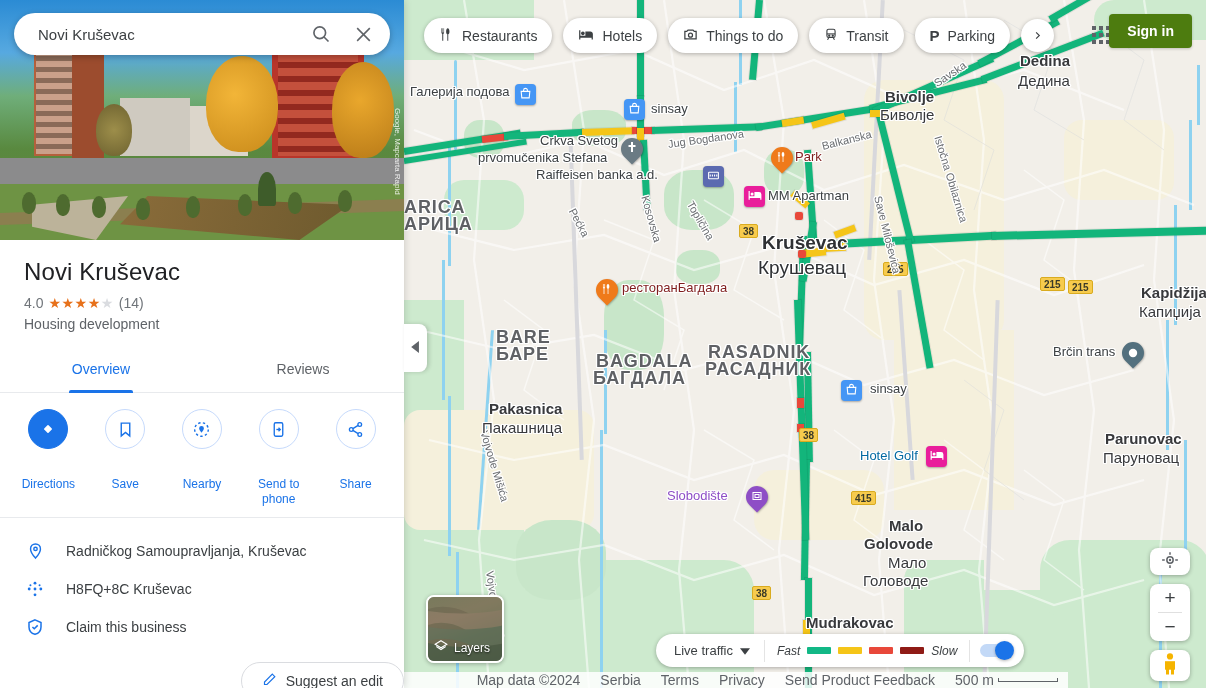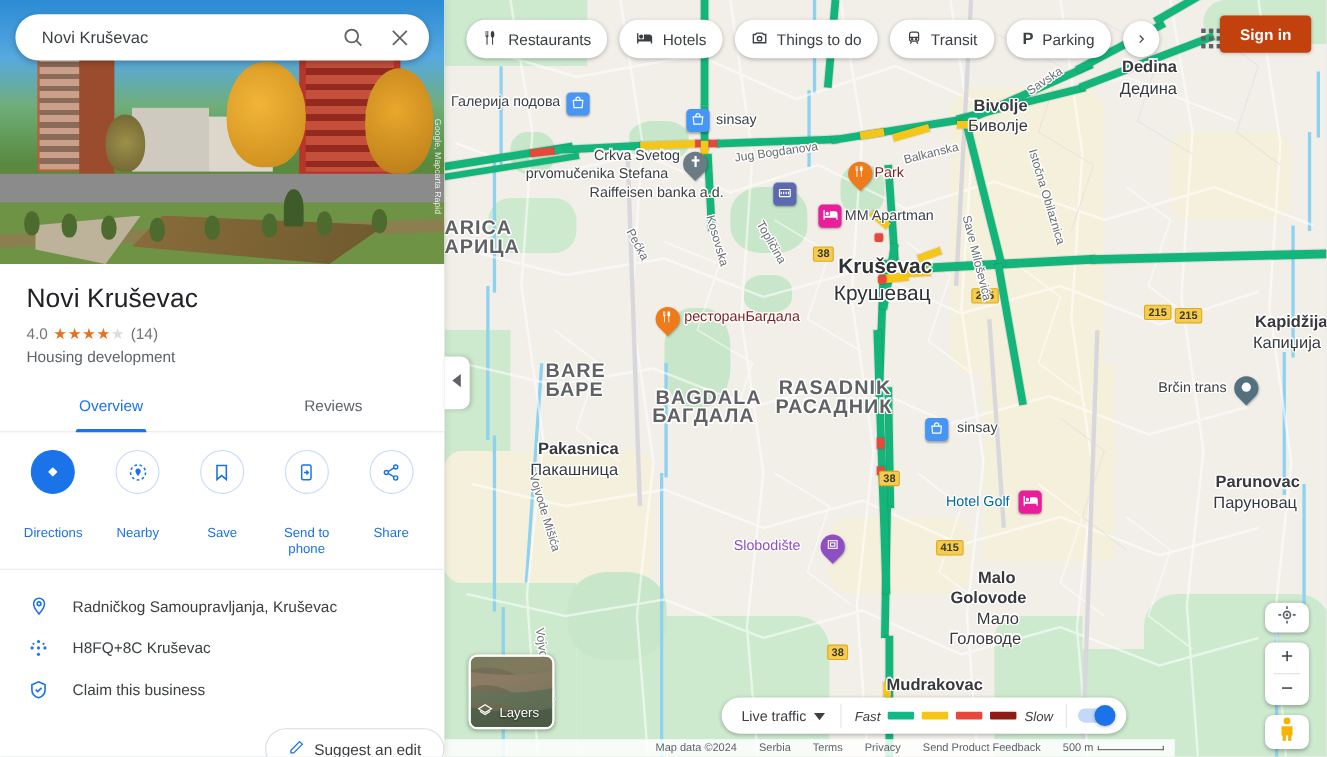--- a/index.html
+++ b/index.html
@@ -189,21 +189,21 @@
 
   #apps-btn {
     position: absolute; right: 86px; top: 16px; width: 38px; height: 38px;
     display: flex; align-items: center; justify-content: center;
     cursor: pointer; z-index: 12;
   }
   .grid-dots { display: grid; grid-template-columns: repeat(3, 4px); gap: 3px; }
   .grid-dots i { width: 4px; height: 4px; background: #5f6368; display: block; }
   #signin {
     position: absolute; right: 14px; top: 14px;
-    background: #c2410c; color: #fff; font-size: 14px; font-weight: 700;
+    background: #4d7c0f; color: #fff; font-size: 14px; font-weight: 700;
     padding: 9px 18px; border-radius: 4px; cursor: pointer; z-index: 12;
     box-shadow: 0 1px 3px rgba(0,0,0,.2);
   }
 
   
   #layers {
     position: absolute; left: 426px; top: 595px; width: 78px; height: 68px;
     border-radius: 8px; overflow: hidden; cursor: pointer; z-index: 12;
     border: 2px solid #fff; box-shadow: 0 1px 4px rgba(0,0,0,.3);
     background: linear-gradient(160deg,#6d7b5c 0%, #8d7a63 30%, #5e6b50 60%, #4a5742 100%);
@@ -256,21 +256,21 @@
   .mc.zoom { margin-bottom: 9px; }
   .mc.zoom div { height: 28px; width: 100%; display: flex; align-items: center; justify-content: center; font-size: 19px; color: #3c4043; }
   .mc.zoom .sep { height: 1px; width: 24px; background: #e0e0e0; }
   .mc.pegman { height: 31px; justify-content: center; }
 
   
   #attrib {
     position: absolute; left: 404px; bottom: 0; width: 664px; height: 16px;
     display: flex; align-items: center; justify-content: flex-end; gap: 20px;
     padding-right: 10px;
-    font-size: 10px; color: #5f6368;
+    font-size: 14px; color: #5f6368;
     background: rgba(255,255,255,.85); z-index: 13;
   }
   #attrib span { cursor: pointer; white-space: nowrap; }
   #attrib .nolink { cursor: default; }
   #scalebar {
     display: flex; align-items: center; gap: 4px;
   }
   #scalebar .bar {
     width: 60px; height: 4px; border-left: 1px solid #5f6368;
     border-right: 1px solid #5f6368; border-bottom: 1px solid #5f6368;
@@ -770,34 +770,34 @@
             <svg width="20" height="20" viewBox="0 0 24 24" fill="#fff">
                 <path d="M12 2 22 12 12 22 2 12z" opacity=".0"></path>
                 <path d="M12 3.6 20.4 12 12 20.4 3.6 12z" fill="none" stroke="#fff" stroke-width="0"></path>
                 <path d="M11.3 7.5 7.5 11.3a1 1 0 0 0 0 1.4l3.8 3.8a1 1 0 0 0 1.4 0l3.8-3.8a1 1 0 0 0 0-1.4l-3.8-3.8a1 1 0 0 0-1.4 0z" fill="#fff"></path>
               </svg>
           </div>
           <div class="act-label">Directions</div>
         </div>
         <div class="action">
           <div class="act-circle">
+            <svg width="17" height="17" viewBox="0 0 24 24" fill="none" stroke="#1a73e8" stroke-width="2">
+                <path d="M6 3h12v18l-6-5-6 5z"></path>
+              </svg>
+          </div>
+          <div class="act-label">Save</div>
+        </div>
+        <div class="action">
+          <div class="act-circle">
             <svg width="19" height="19" viewBox="0 0 24 24" fill="none" stroke="#1a73e8" stroke-width="1.8">
                 <circle cx="12" cy="12" r="8.6" stroke-dasharray="3 3"></circle>
                 <path d="M12 7.5a3 3 0 0 1 3 3c0 2.2-3 5.5-3 5.5s-3-3.3-3-5.5a3 3 0 0 1 3-3z" fill="#1a73e8" stroke="none"></path>
               </svg>
           </div>
           <div class="act-label">Nearby</div>
-        </div>
-        <div class="action">
-          <div class="act-circle">
-            <svg width="17" height="17" viewBox="0 0 24 24" fill="none" stroke="#1a73e8" stroke-width="2">
-                <path d="M6 3h12v18l-6-5-6 5z"></path>
-              </svg>
-          </div>
-          <div class="act-label">Save</div>
         </div>
         <div class="action">
           <div class="act-circle">
             <svg width="17" height="17" viewBox="0 0 24 24" fill="none" stroke="#1a73e8" stroke-width="1.9">
                 <rect x="6" y="2.5" width="12" height="19" rx="2"></rect>
                 <polyline points="9,12 14,12"></polyline>
                 <polyline points="12,9.5 14.5,12 12,14.5"></polyline>
               </svg>
           </div>
           <div class="act-label">Send to phone</div>

